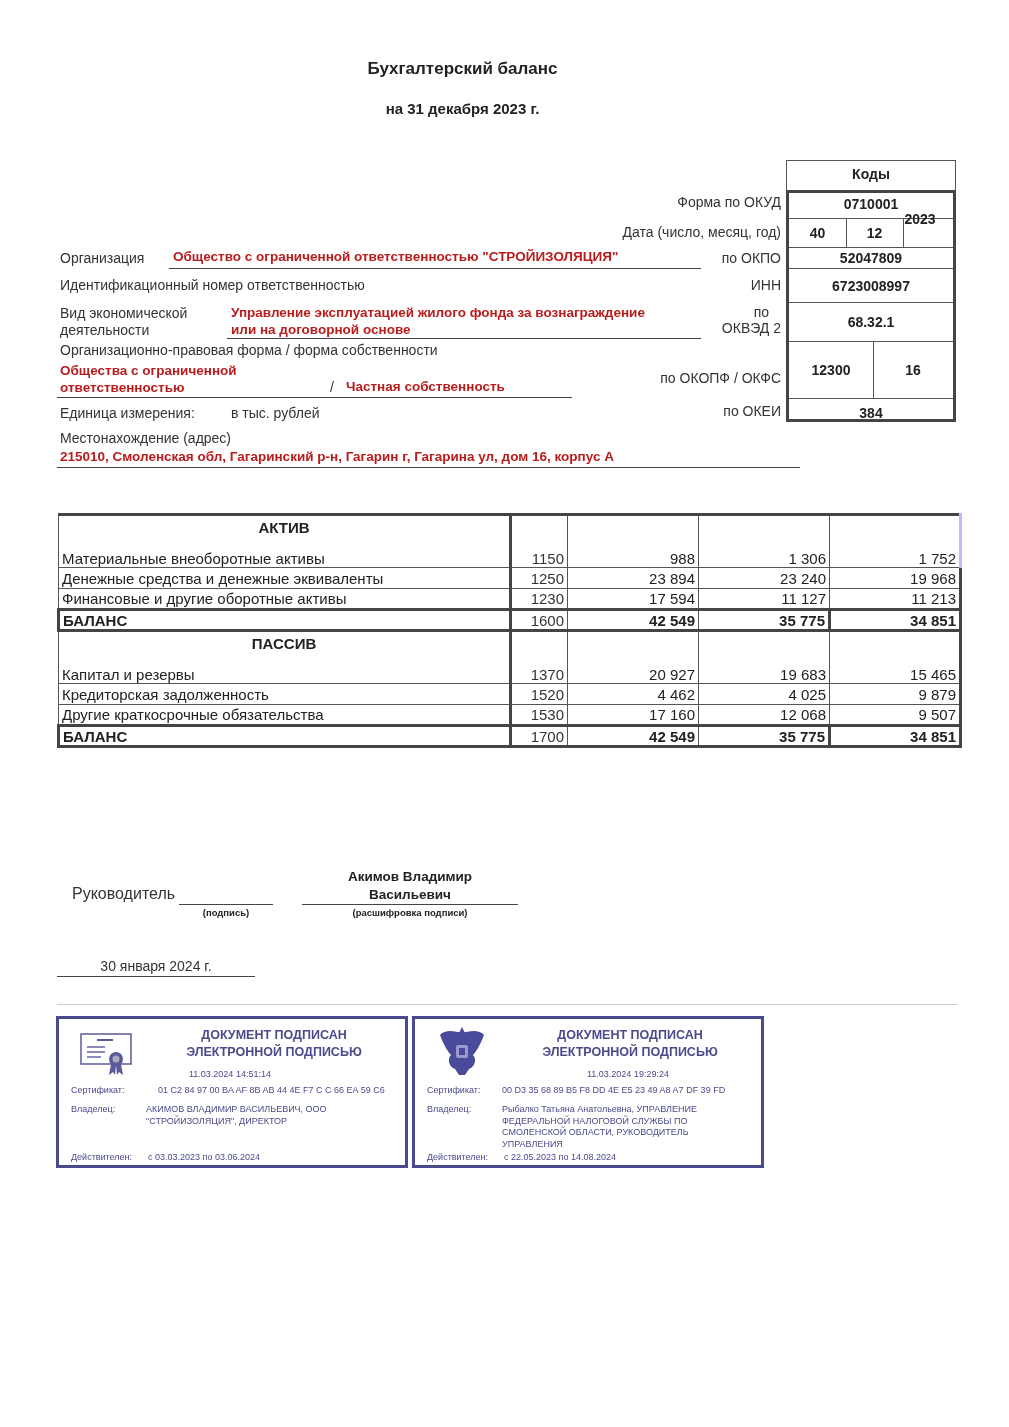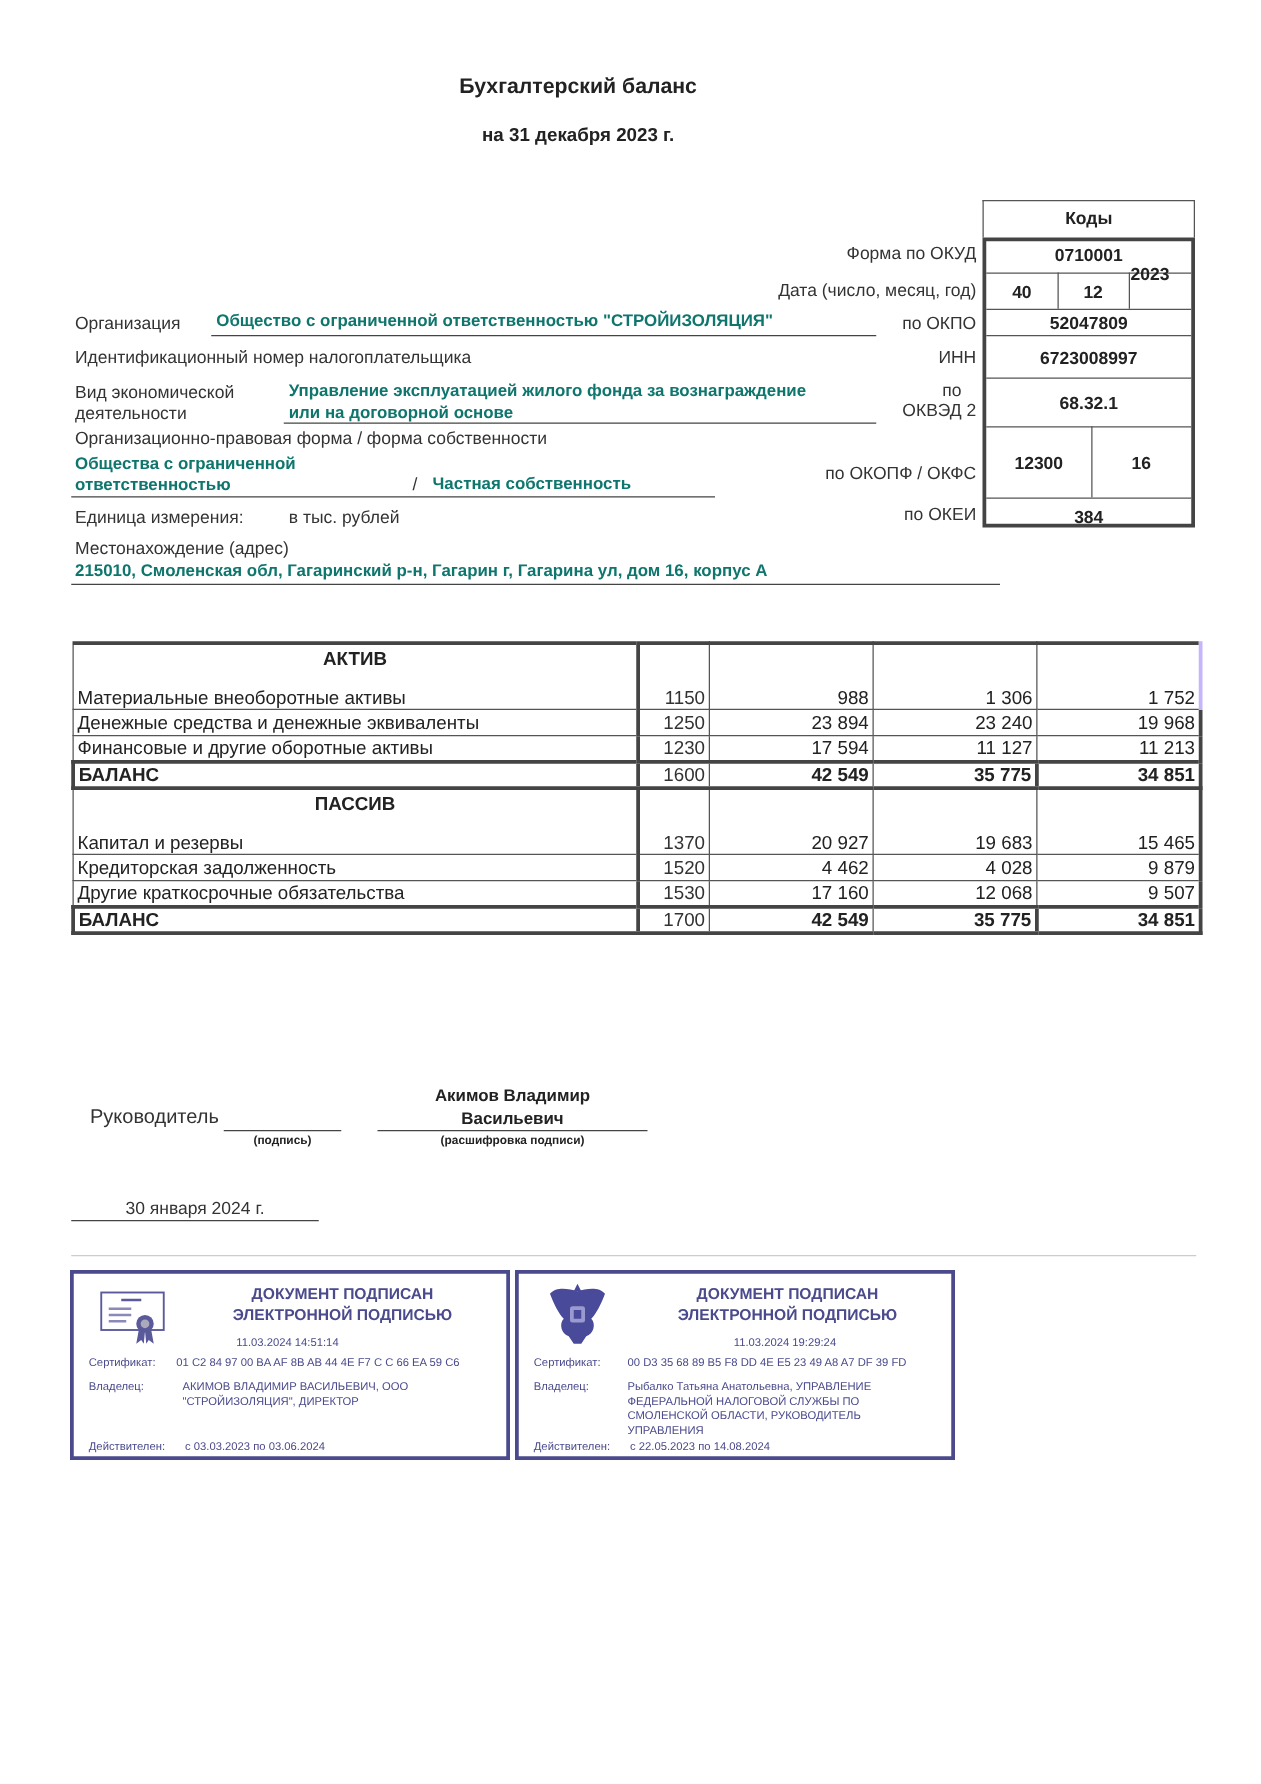--- a/index.html
+++ b/index.html
@@ -1,21 +1,21 @@
 <!DOCTYPE html>
 <html><head>
 <meta charset="utf-8">
 <style>
   html, body { margin:0; padding:0; background:#fff; }
   body { width:1009px; height:1427px; position:relative; font-family:"Liberation Sans", sans-serif; color:#222; overflow:hidden; }
   .abs { position:absolute; }
   .title { left:0; width:925px; text-align:center; font-weight:bold; }
   .ul { border-bottom:1px solid #444; }
   .lbl { font-size:14px; color:#333; }
-  .val { font-size:13.5px; font-weight:bold; color:#0f766e; }
+  .val { font-size:13.5px; font-weight:bold; color:#b91c1c; }
   
   .codes { position:absolute; left:786px; top:190px; width:170px; height:232px; border:3px solid #444; box-sizing:border-box; }
   .codes-head { position:absolute; left:786px; top:160px; width:170px; height:30px; border:1px solid #555; border-bottom:none; box-sizing:border-box; text-align:center; font-weight:bold; font-size:14px; line-height:26px; }
   .cline { position:absolute; left:0; right:0; border-top:1px solid #555; }
   .cvline { position:absolute; border-left:1px solid #555; }
   .cval { position:absolute; text-align:center; font-weight:bold; font-size:14px; }
   .clabel { position:absolute; right:228px; text-align:right; font-size:14px; color:#333; }
   
   table.bal { position:absolute; left:57px; top:513px; border-collapse:collapse; font-size:15px; }
   table.bal td, table.bal th { border:1px solid #555; padding:0 3px; }
@@ -63,21 +63,21 @@
 <div class="clabel" style="top:304px;">
   <div style="text-align:center;padding-left:20px;">по</div>
   <div>ОКВЭД 2</div>
 </div>
 <div class="clabel" style="top:370px;">по ОКОПФ / ОКФС</div>
 <div class="clabel" style="top:403px;">по ОКЕИ</div>
 
 <div class="abs lbl" style="left:60px;top:250px;">Организация</div>
 <div class="abs val ul" style="left:169px;top:249px;width:528px;padding-left:4px;height:19px;">Общество с ограниченной ответственностью "СТРОЙИЗОЛЯЦИЯ"</div>
 
-<div class="abs lbl" style="left:60px;top:277px;">Идентификационный номер налогоплательщика</div>
+<div class="abs lbl" style="left:60px;top:277px;">Идентификационный номер ответственностью</div>
 
 <div class="abs lbl" style="left:60px;top:305px;line-height:17px;">
   <div>Вид экономической</div>
   <div>деятельности</div>
 </div>
 <div class="abs val ul" style="left:227px;top:304px;width:470px;padding-left:4px;line-height:17px;">
   <div>Управление эксплуатацией жилого фонда за вознаграждение</div>
   <div>или на договорной основе</div>
 </div>
 
@@ -146,21 +146,21 @@
     </td>
     <td class="code" style="border-left:3px solid #444;">1370</td>
     <td class="num">20 927</td>
     <td class="num">19 683</td>
     <td class="num" style="border-right:3px solid #444;">15 465</td>
   </tr>
   <tr style="height:21px;">
     <td>Кредиторская задолженность</td>
     <td class="code" style="border-left:3px solid #444;">1520</td>
     <td class="num">4 462</td>
-    <td class="num">4 028</td>
+    <td class="num">4 025</td>
     <td class="num" style="border-right:3px solid #444;">9 879</td>
   </tr>
   <tr style="height:21px;">
     <td>Другие краткосрочные обязательства</td>
     <td class="code" style="border-left:3px solid #444;">1530</td>
     <td class="num">17 160</td>
     <td class="num">12 068</td>
     <td class="num" style="border-right:3px solid #444;">9 507</td>
   </tr>
   <tr style="height:21px;">
@@ -196,21 +196,21 @@
     <circle cx="37" cy="28" r="7" fill="#5a5a9a"></circle>
     <circle cx="37" cy="28" r="3.5" fill="#aab"></circle>
     <path d="M32 33 L30 44 L34 41 L36 44 L37 34 Z M42 33 L44 44 L40 41 L38 44 L37 34 Z" fill="#5a5a9a"></path>
   </svg>
   <div class="h" style="top:8px;">
     <div>ДОКУМЕНТ ПОДПИСАН</div>
     <div>ЭЛЕКТРОННОЙ ПОДПИСЬЮ</div>
   </div>
   <div class="s" style="left:130px;top:50px;">11.03.2024 14:51:14</div>
   <div class="s" style="left:12px;top:66px;">Сертификат:</div>
-  <div class="s" style="left:82px;top:66px;text-align:center;">01 C2 84 97 00 BA AF 8B AB 44 4E F7 C C 66 EA 59 C6</div>
+  <div class="s" style="left:99px;top:66px;text-align:center;">01 C2 84 97 00 BA AF 8B AB 44 4E F7 C C 66 EA 59 C6</div>
   <div class="s" style="left:12px;top:85px;">Владелец:</div>
   <div class="s" style="left:87px;top:85px;">
     <div>АКИМОВ ВЛАДИМИР ВАСИЛЬЕВИЧ, ООО</div>
     <div>"СТРОЙИЗОЛЯЦИЯ", ДИРЕКТОР</div>
   </div>
   <div class="s" style="left:12px;top:133px;">Действителен:</div>
   <div class="s" style="left:89px;top:133px;">с 03.03.2023 по 03.06.2024</div>
 </div>
 
 <div class="stamp" style="left:412px;top:1016px;width:352px;height:152px;">

